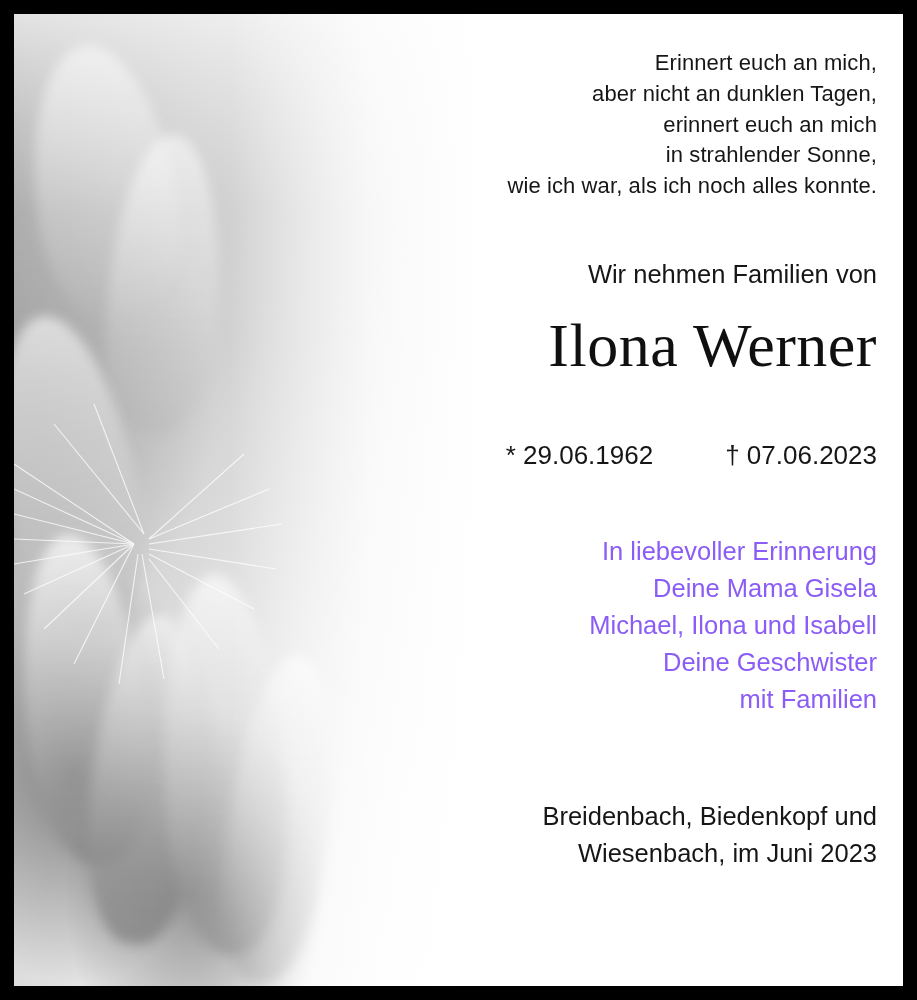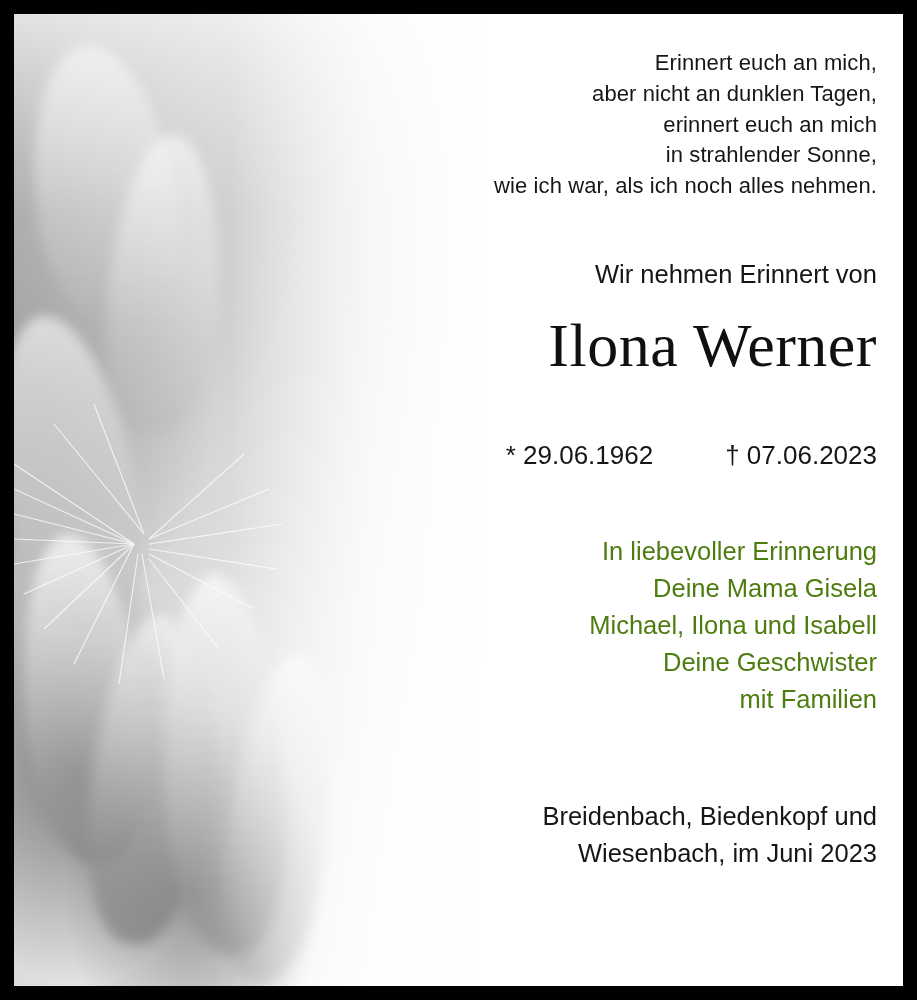--- a/index.html
+++ b/index.html
@@ -125,21 +125,21 @@
     font-size: 26px;
     color: #161616;
   }
   .dates .birth,
   .dates .death { white-space: nowrap; margin-top: 48px; }
 
   .memory {
     margin-top: 62px;
     font-size: 25.5px;
     line-height: 1.45;
-    color: #4d7c0f;
+    color: #8b5cf6;
   }
   .memory div { white-space: nowrap; }
 
   .places {
     margin-top: 80px;
     font-size: 25.5px;
     line-height: 1.45;
     color: #161616;
   }
   .places div { white-space: nowrap; }
@@ -184,24 +184,24 @@
     <div class="photo-fade"></div>
   </div>
 
   <div class="content">
 
     <div class="poem">
       <div>Erinnert euch an mich,</div>
       <div>aber nicht an dunklen Tagen,</div>
       <div>erinnert euch an mich</div>
       <div>in strahlender Sonne,</div>
-      <div>wie ich war, als ich noch alles nehmen.</div>
-    </div>
-
-    <div class="intro">Wir nehmen Erinnert von</div>
+      <div>wie ich war, als ich noch alles konnte.</div>
+    </div>
+
+    <div class="intro">Wir nehmen Familien von</div>
 
     <div class="name">Ilona Werner</div>
 
     <div class="dates">
       <span class="birth">* 29.06.1962</span>
       <span class="death">† 07.06.2023</span>
     </div>
 
     <div class="memory">
       <div>In liebevoller Erinnerung</div>

